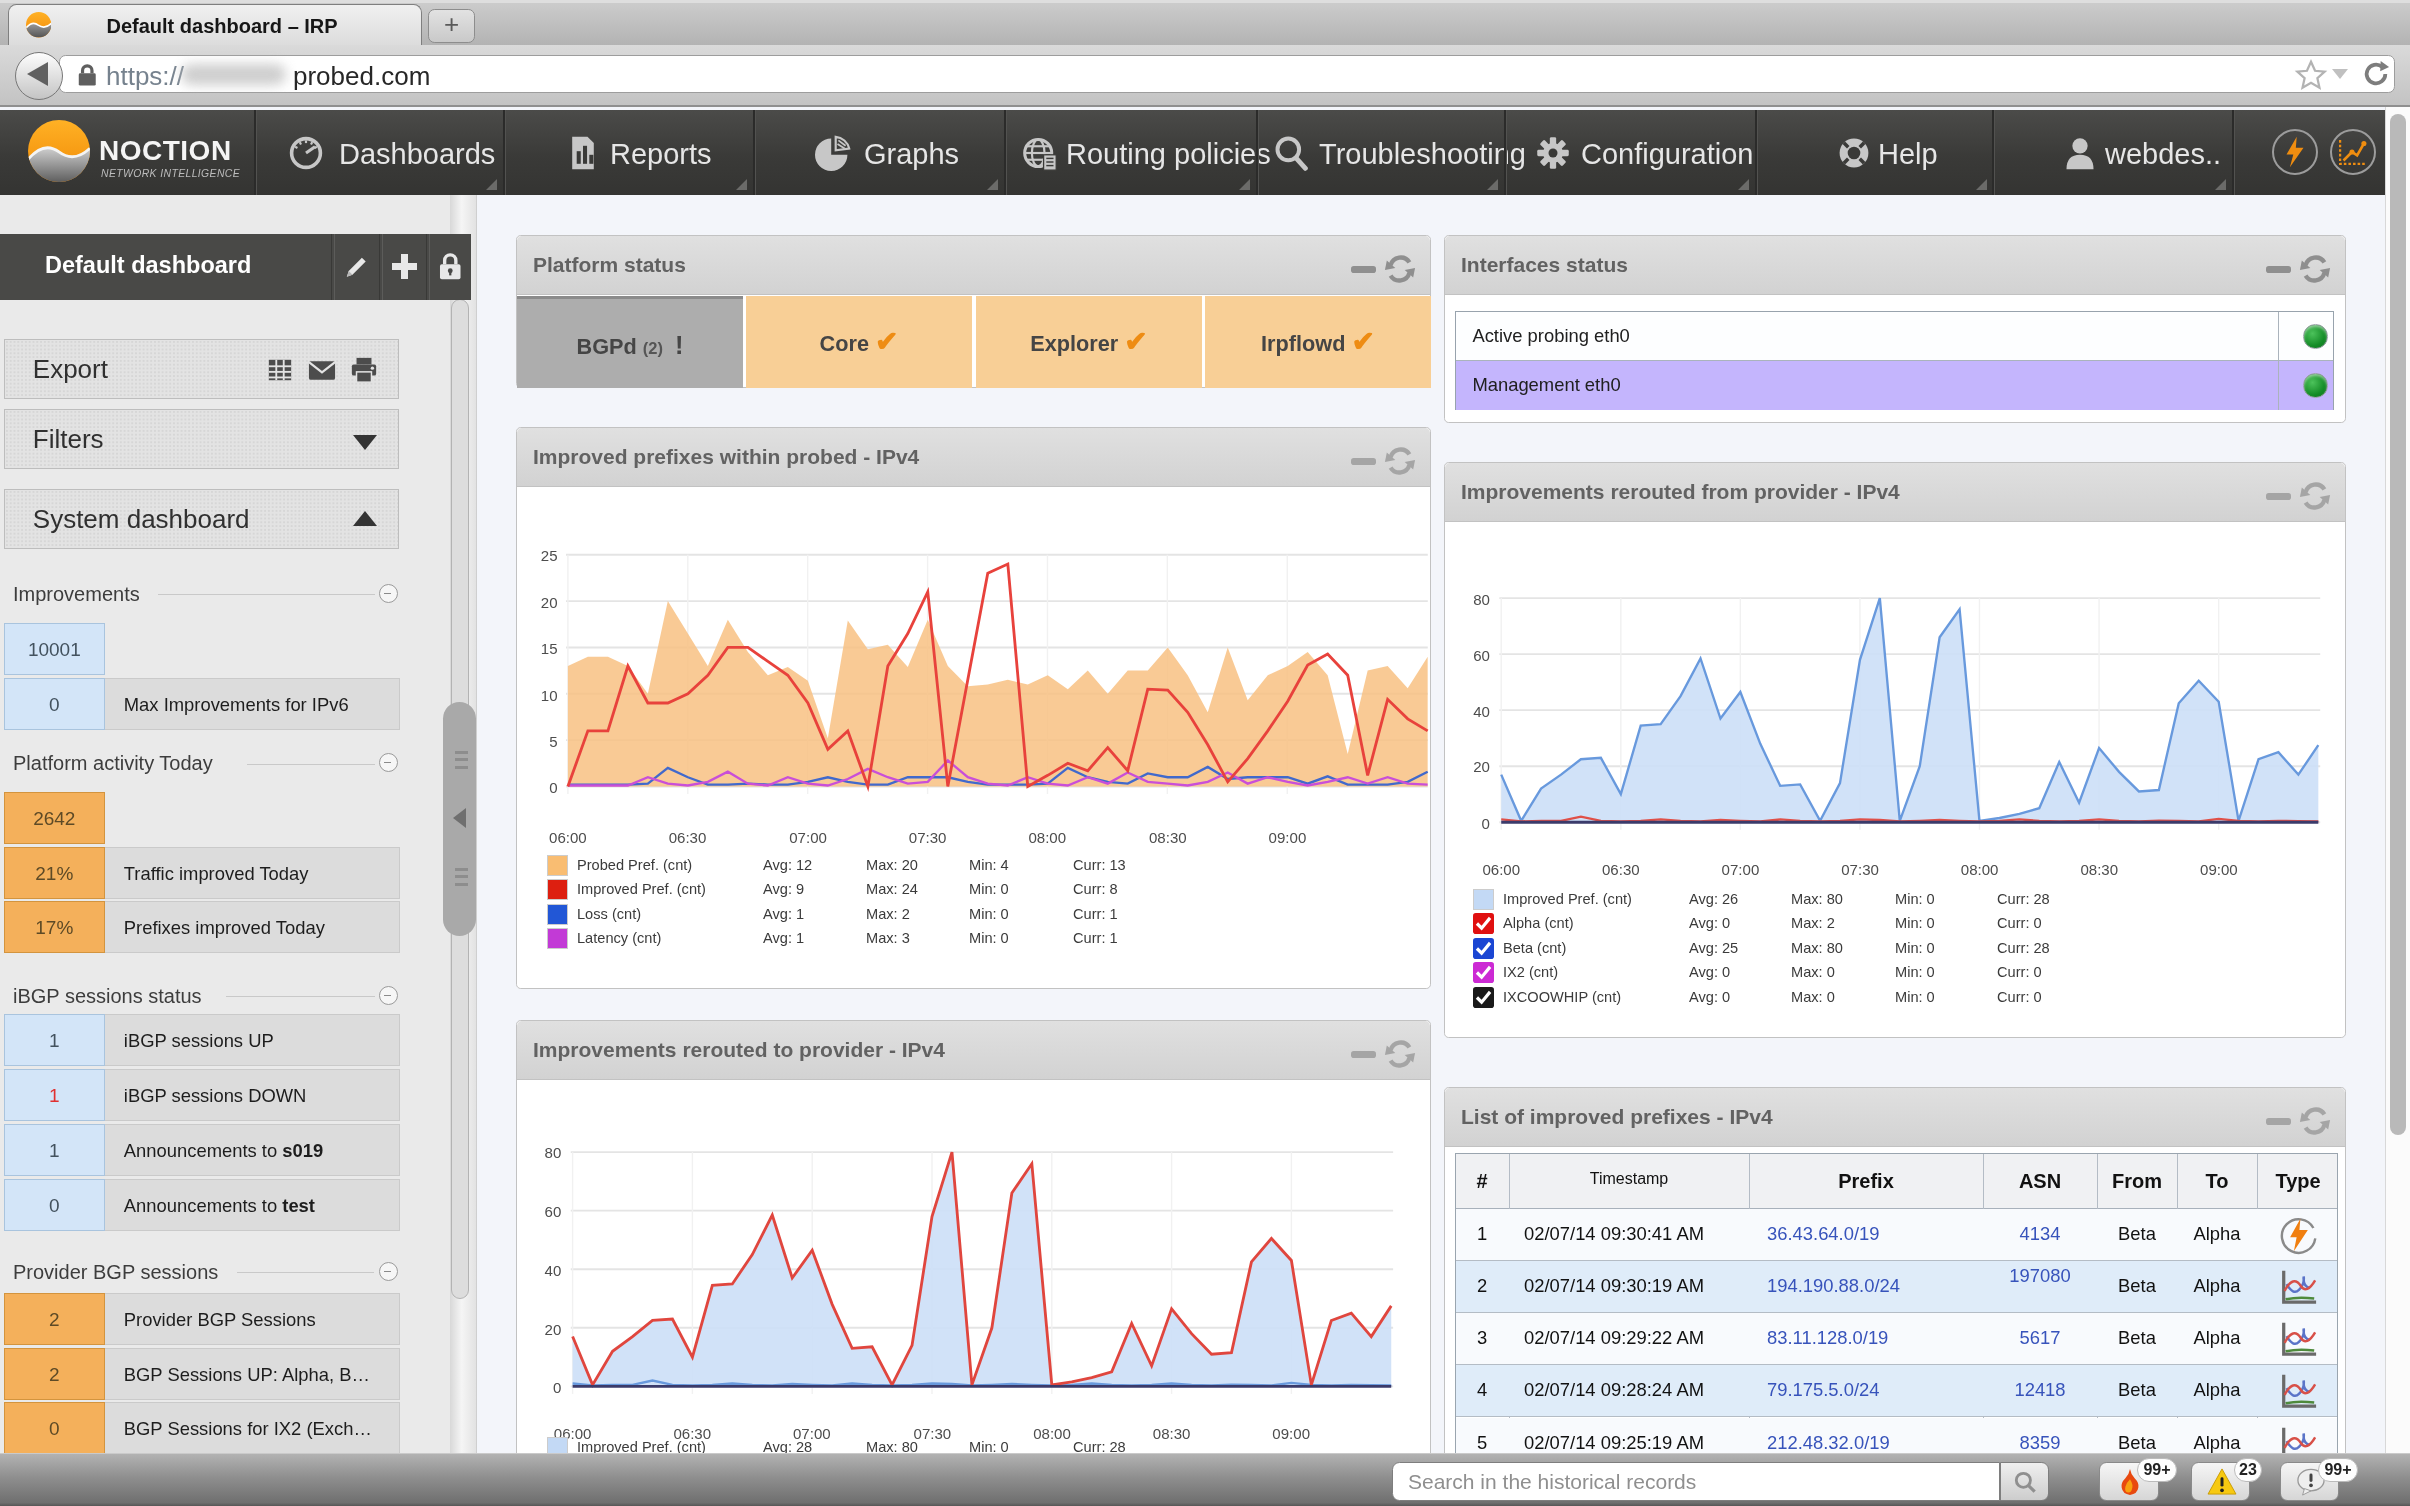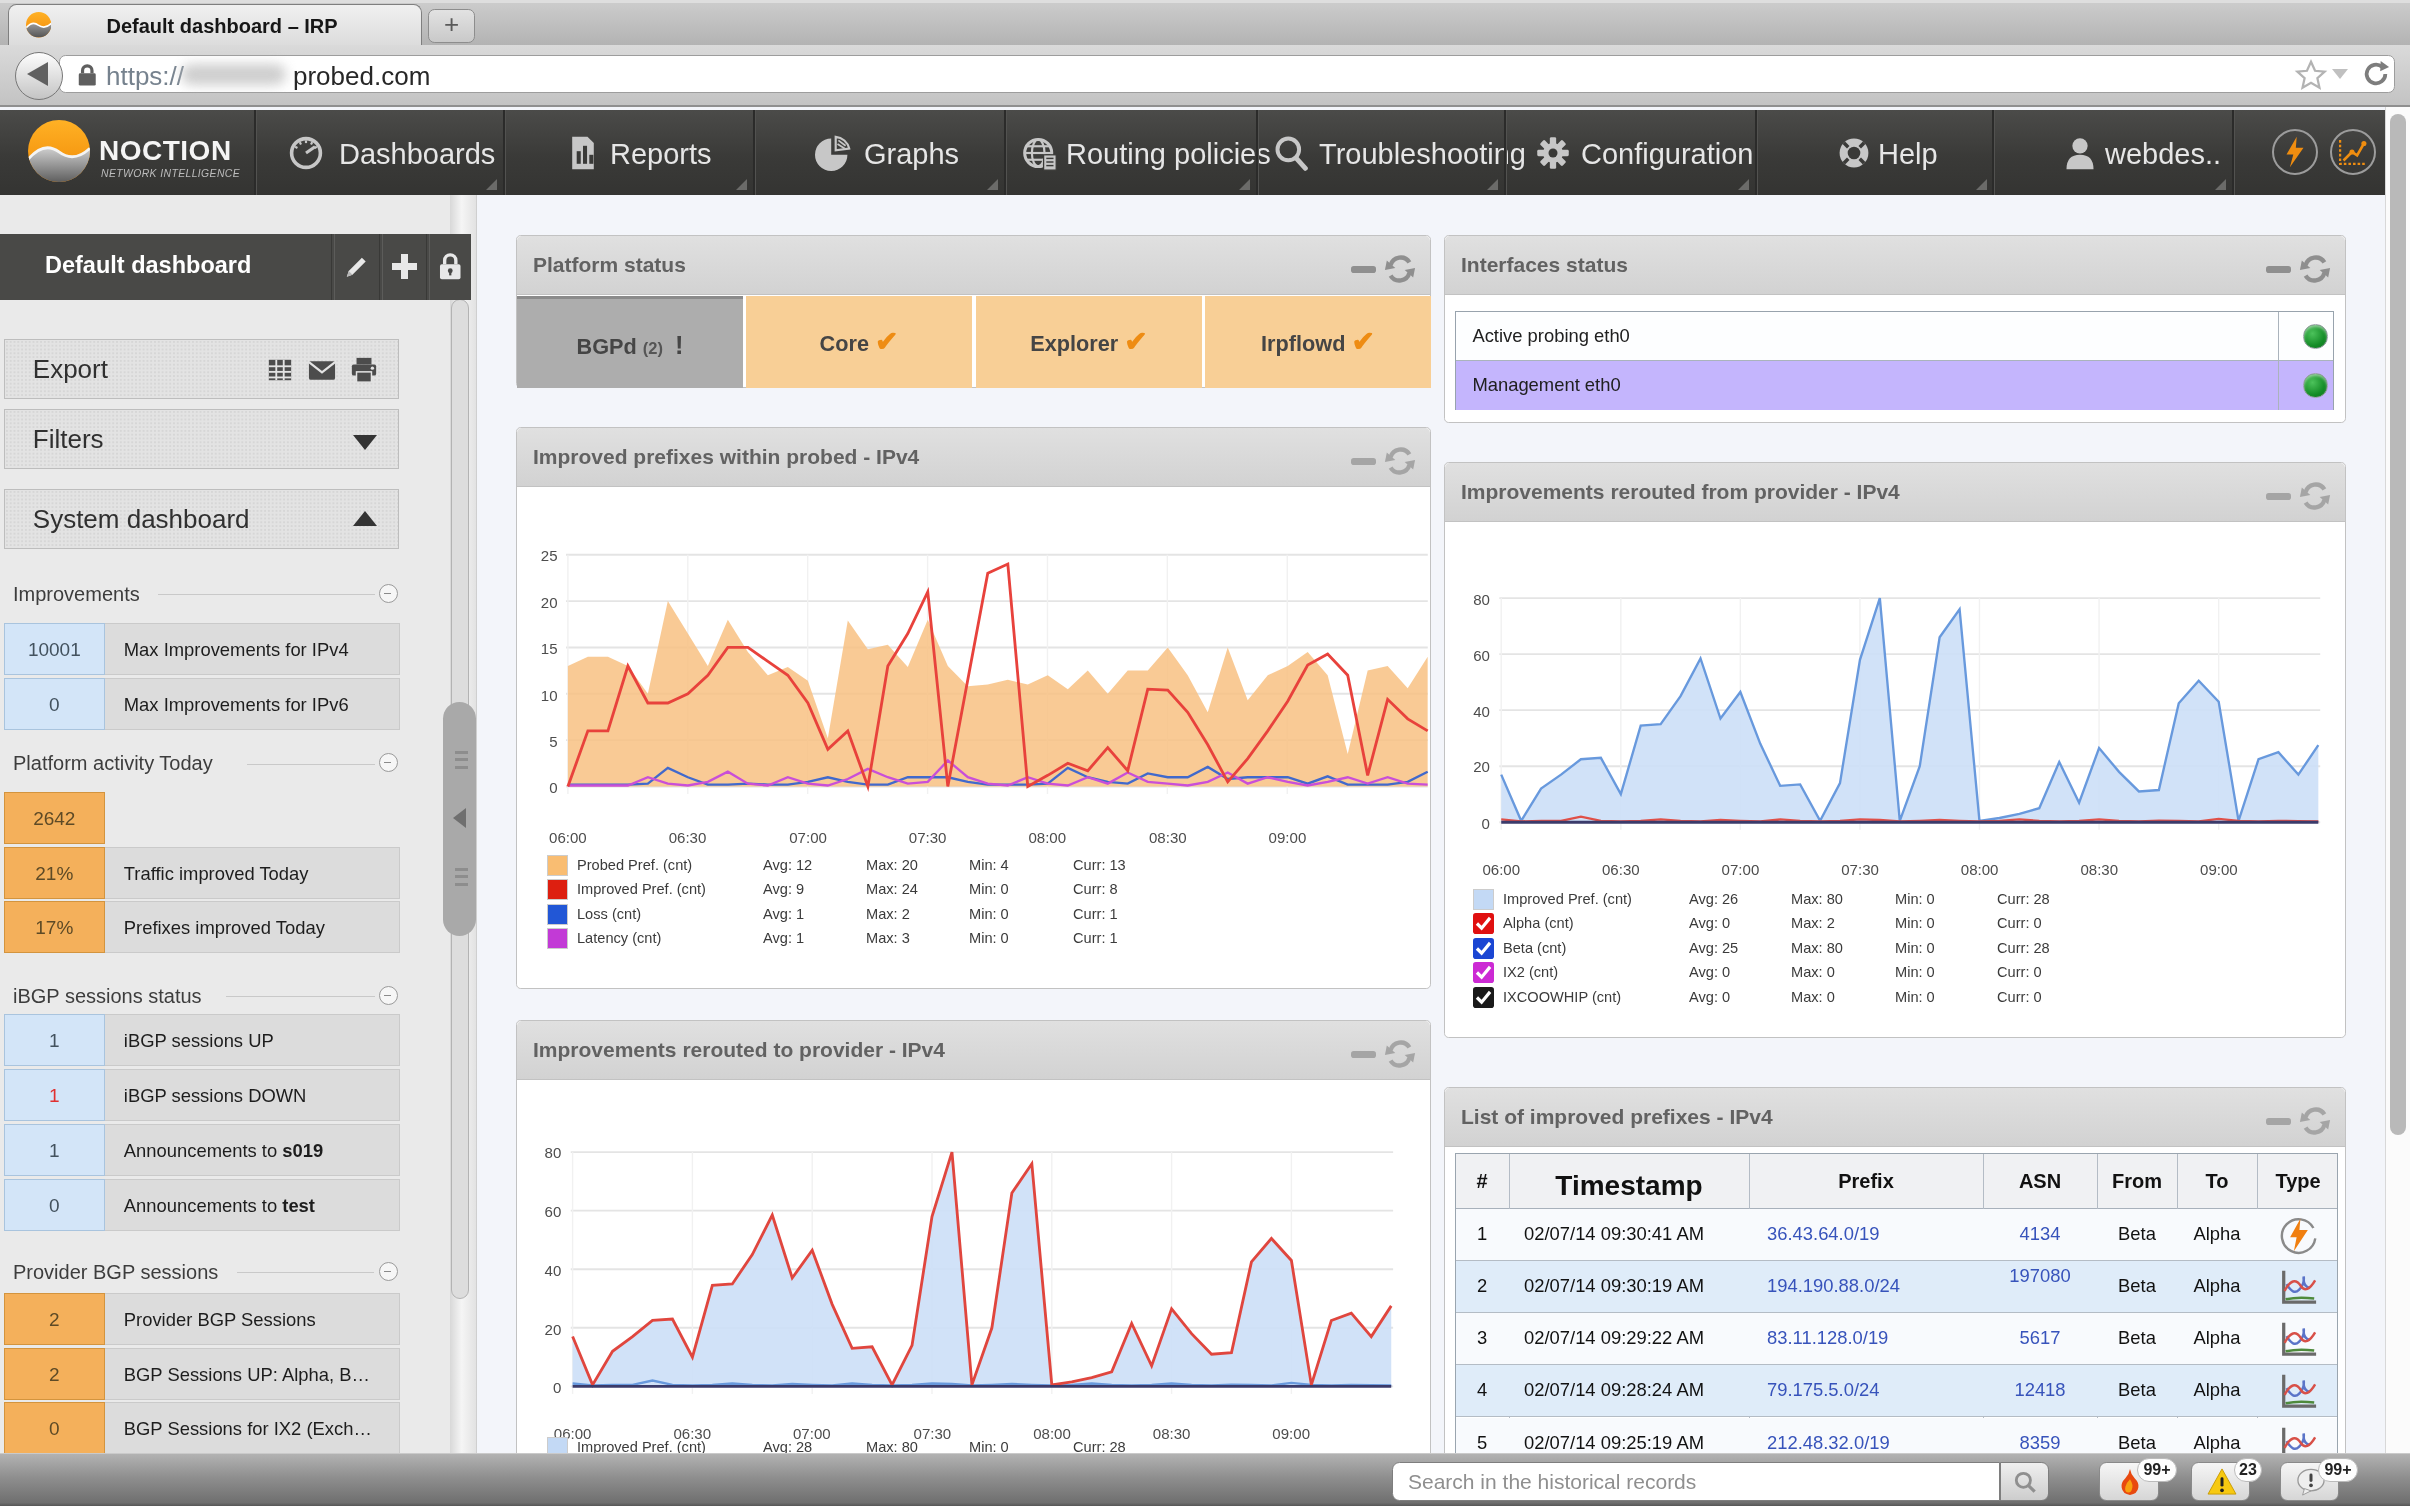--- a/index.html
+++ b/index.html
@@ -295,23 +295,20 @@
       </div>
       <div class="sbbtn" style="top:294px">
         <div class="t">System dashboard</div>
         <div class="abs" style="left:348px;top:21px;border-left:12.2px solid transparent;border-right:12.2px solid transparent;border-bottom:15px solid #333"></div>
       </div>
       <div class="sechead" style="top:388px">Improvements</div>
       <div class="secline" style="left:158px;top:399px;width:217px"></div>
       <div class="seccirc" style="left:379px;top:389px"></div>
       <div class="statrow" style="top:428px">
         <div class="val valblue" style="">10001</div>
-        <div class="lab">
-          <span>Max Improvements for IPv4</span>
-        </div>
       </div>
       <div class="statrow" style="top:483px">
         <div class="val valblue" style="">0</div>
         <div class="lab">
           <span>Max Improvements for IPv6</span>
         </div>
       </div>
       <div class="sechead" style="top:557px">Platform activity Today</div>
       <div class="secline" style="left:247px;top:569px;width:128px"></div>
       <div class="seccirc" style="left:379px;top:558px"></div>
@@ -657,21 +654,21 @@
     </div>
     <div class="ltable abs" style="left:1455px;top:1153px;width:883px;height:354px">
       <div class="lhead"></div>
       <div class="lcell" style="left:53px"></div>
       <div class="lcell" style="left:293px"></div>
       <div class="lcell" style="left:527px"></div>
       <div class="lcell" style="left:641px"></div>
       <div class="lcell" style="left:721px"></div>
       <div class="lcell" style="left:801px"></div>
       <div class="ltxt" style="left:26px;top:16px;font-weight:bold;transform:translateX(-50%);font-size:20px">#</div>
-      <div class="ltxt" style="left:173px;top:16px;font-weight:bold;transform:translateX(-50%);font-size:28px">Timestamp</div>
+      <div class="ltxt" style="left:173px;top:16px;font-weight:normal;transform:translateX(-50%);font-size:16px">Timestamp</div>
       <div class="ltxt" style="left:410px;top:16px;font-weight:bold;transform:translateX(-50%);font-size:20px">Prefix</div>
       <div class="ltxt" style="left:584px;top:16px;font-weight:bold;transform:translateX(-50%);font-size:20px">ASN</div>
       <div class="ltxt" style="left:681px;top:16px;font-weight:bold;transform:translateX(-50%);font-size:20px">From</div>
       <div class="ltxt" style="left:761px;top:16px;font-weight:bold;transform:translateX(-50%);font-size:20px">To</div>
       <div class="ltxt" style="left:842px;top:16px;font-weight:bold;transform:translateX(-50%);font-size:20px">Type</div>
       <div class="lrow" style="top:55px;border-bottom:0.9px solid #b4bcc5">
         <div class="ltxt" style="left:26px;top:14px;transform:translateX(-50%)">1</div>
         <div class="ltxt" style="left:68px;top:14px">02/07/14 09:30:41 AM</div>
         <div class="ltxt lblue" style="left:311px;top:14px">36.43.64.0/19</div>
         <div class="ltxt lblue" style="left:584px;top:14px;transform:translateX(-50%)">4134</div>

